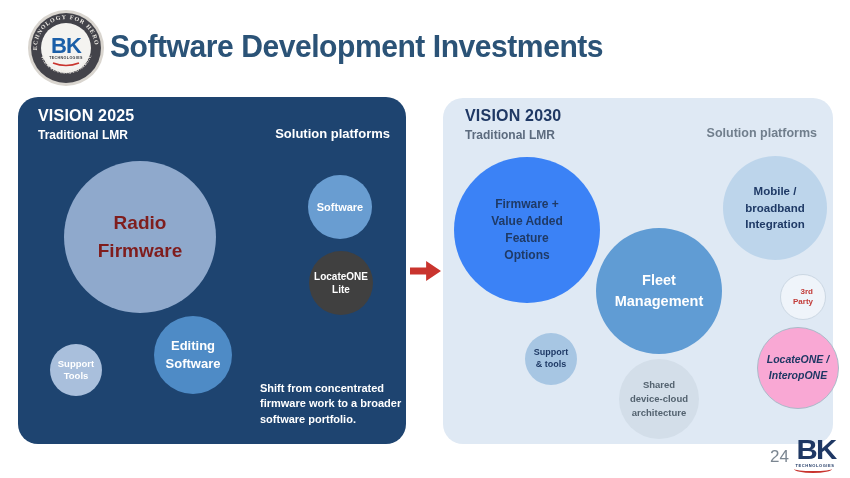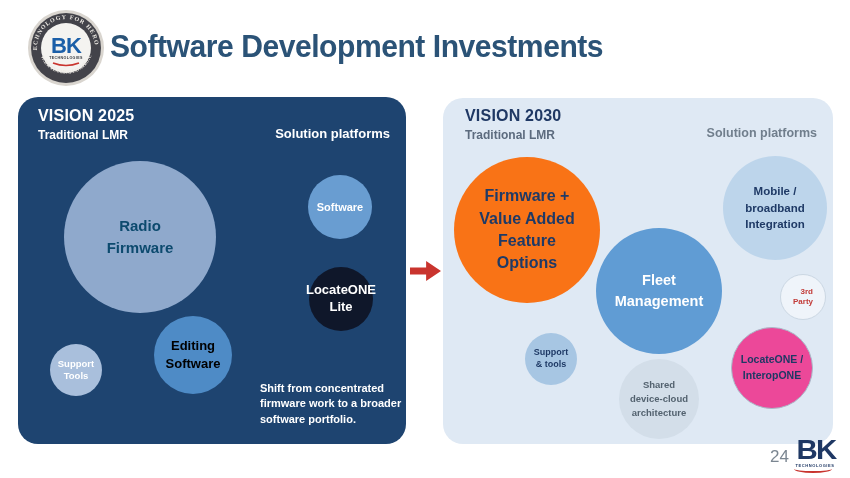--- a/index.html
+++ b/index.html
@@ -35,38 +35,38 @@
   .panel-light .panel-head-sub { color: #5C6B7E; left: 22px; top: 30px; }
   .panel-light .panel-head-right { color: #707E8C; font-size: 12.5px; top: 28px; }
   
   .bubble {
     position: absolute; border-radius: 50%;
     display: flex; align-items: center; justify-content: center;
     text-align: center; white-space: pre-line; font-weight: bold;
     line-height: 1.3;
   }
   
-  .b-radio    { left: 46px;  top: 64px;  width: 152px; height: 152px; background: #8FA9CC; color: #0c4a6e; font-size: 15px; line-height: 1.45; }
+  .b-radio    { left: 46px;  top: 64px;  width: 152px; height: 152px; background: #8FA9CC; color: #7f1d1d; font-size: 19px; line-height: 1.45; }
   .b-bkrplay  { left: 290px; top: 78px;  width: 64px;  height: 64px;  background: #699DD1; color: #fff; font-size: 11px; }
-  .b-loclite  { left: 291px; top: 170px; width: 64px;  height: 64px;  background: #0f172a; color: #fff; font-size: 13px; }
-  .b-editing  { left: 136px; top: 219px; width: 78px;  height: 78px;  background: #4E8BC6; color: #000000; font-size: 13px; line-height: 1.4; }
+  .b-loclite  { left: 291px; top: 154px; width: 64px;  height: 64px;  background: #404040; color: #fff; font-size: 10px; }
+  .b-editing  { left: 136px; top: 219px; width: 78px;  height: 78px;  background: #4E8BC6; color: #ffffff; font-size: 13px; line-height: 1.4; }
   .b-supportl { left: 32px;  top: 247px; width: 52px;  height: 52px;  background: #A9BFDC; color: #fff; font-size: 9.5px; }
   .caption {
     position: absolute; left: 242px; top: 284px; width: 155px;
     color: #ffffff; font-size: 11px; font-weight: bold; line-height: 1.4;
     white-space: pre-line;
   }
   
-  .b-firmval  { left: 11px;  top: 59px;  width: 146px; height: 146px; background: #f97316; color: #1F3A66; font-size: 16px; line-height: 1.4; }
+  .b-firmval  { left: 11px;  top: 59px;  width: 146px; height: 146px; background: #3b82f6; color: #1F3A66; font-size: 12px; line-height: 1.4; }
   .b-fleet    { left: 153px; top: 130px; width: 126px; height: 126px; background: #609CD4; color: #fff; font-size: 14.5px; line-height: 1.45; }
   .b-mobile   { left: 280px; top: 58px;  width: 104px; height: 104px; background: #BDD5EB; color: #1F3A66; font-size: 11.5px; line-height: 1.45; }
   .b-third    { left: 337px; top: 176px; width: 46px;  height: 46px;  background: #EFF4FA; border: 1px solid #CBD7E3; color: #C23B38; font-size: 8px; text-align: right; }
   .b-supportr { left: 82px;  top: 235px; width: 52px;  height: 52px;  background: #A7C6E3; color: #1F3A66; font-size: 9px; }
   .b-shared   { left: 176px; top: 261px; width: 80px;  height: 80px;  background: #D3DEE9; color: #53626F; font-size: 9.5px; font-weight: bold; line-height: 1.45; }
-  .b-locint   { left: 288px; top: 229px; width: 82px;  height: 82px;  background: #ec4899; border: 1px solid #A9BBC9; color: #1F3864; font-size: 10.5px; line-height: 1.5; }
+  .b-locint   { left: 314px; top: 229px; width: 82px;  height: 82px;  background: #f9a8d4; border: 1px solid #A9BBC9; color: #1F3864; font-size: 10.5px; line-height: 1.5; font-style: italic; }
   
   .arrow {
     position: absolute; left: 410px; top: 261px; width: 31px; height: 20px;
     background: #C9342E;
     clip-path: polygon(0 32%, 52% 32%, 52% 0, 100% 50%, 52% 100%, 52% 68%, 0 68%);
   }
   
   .page-number {
     position: absolute; left: 770px; top: 447px;
     font-size: 17px; color: #7B8691;

